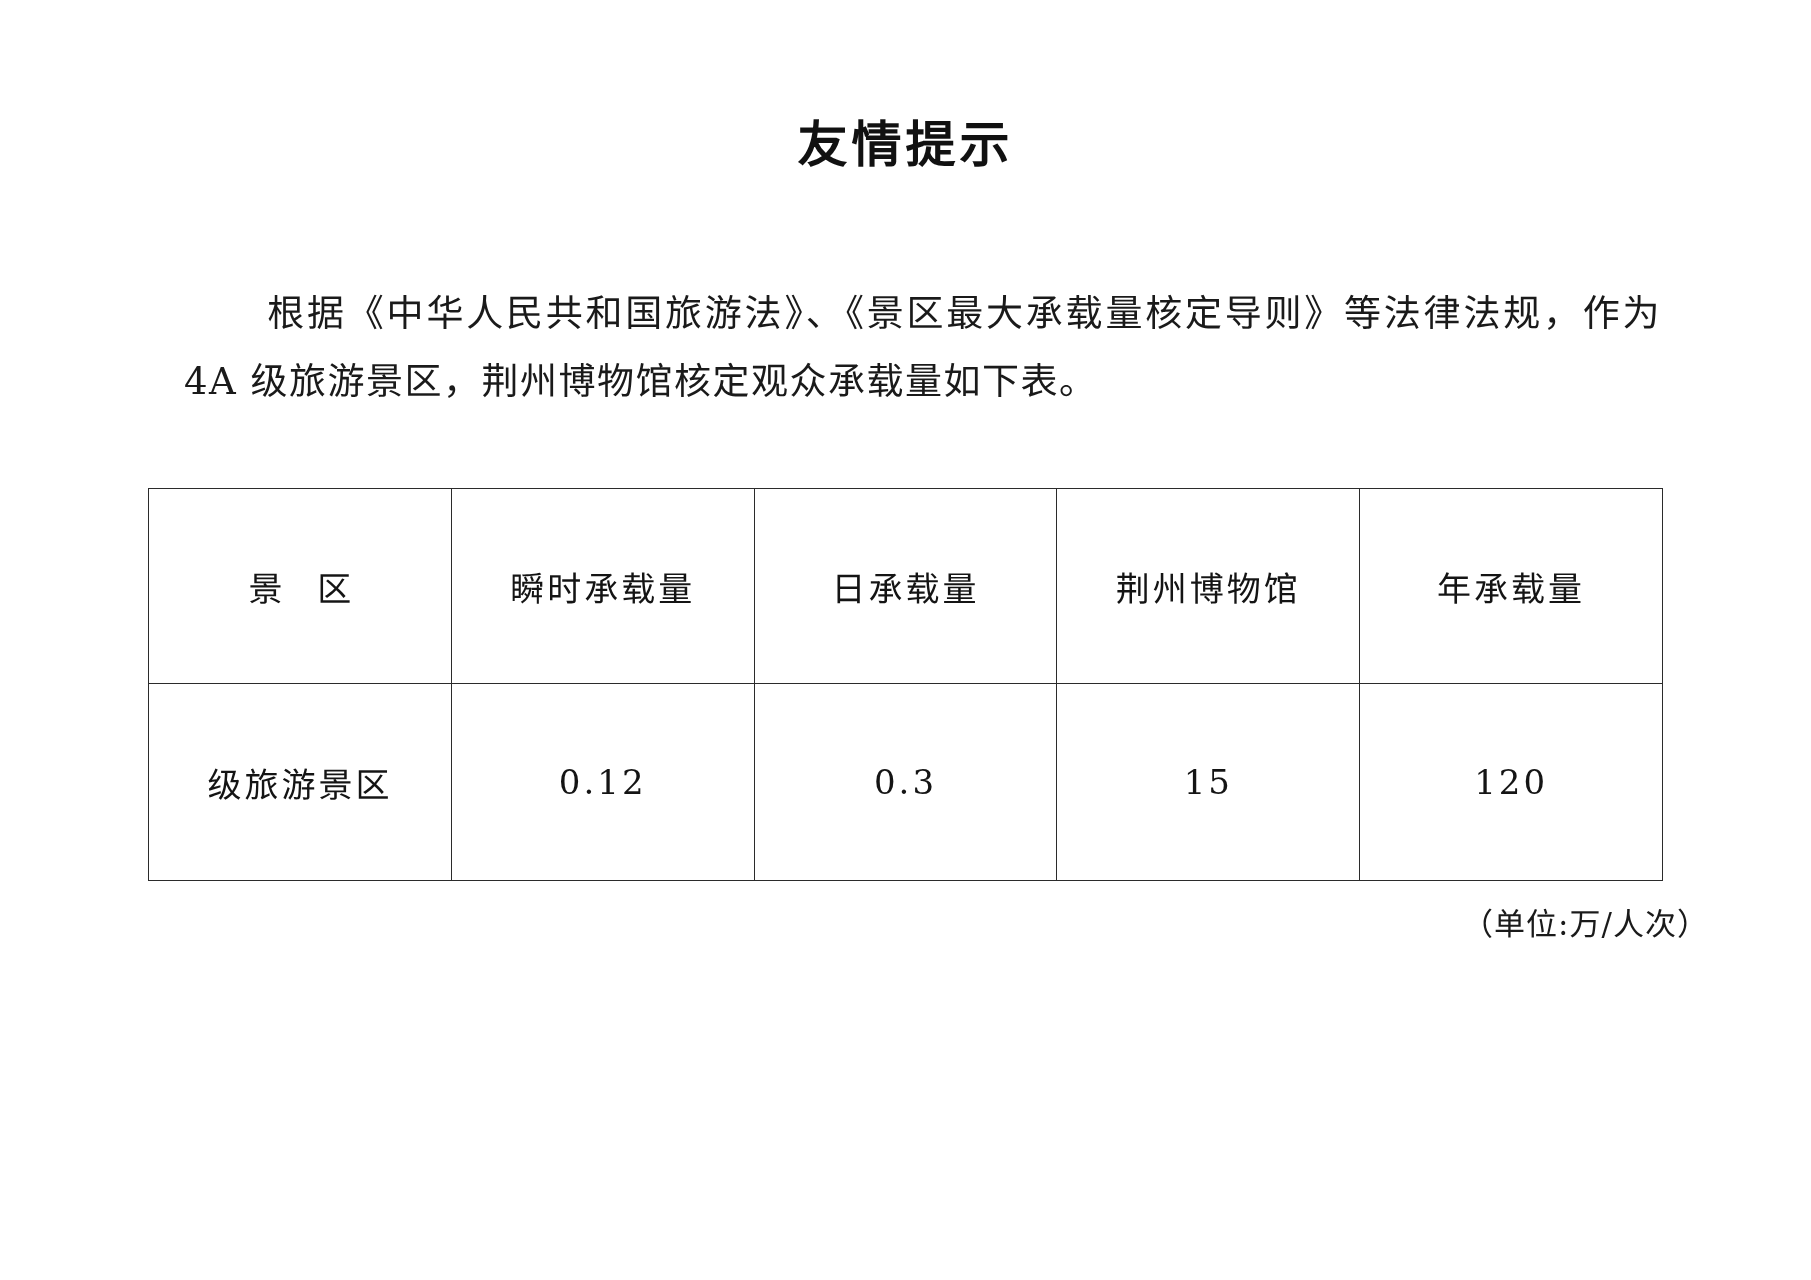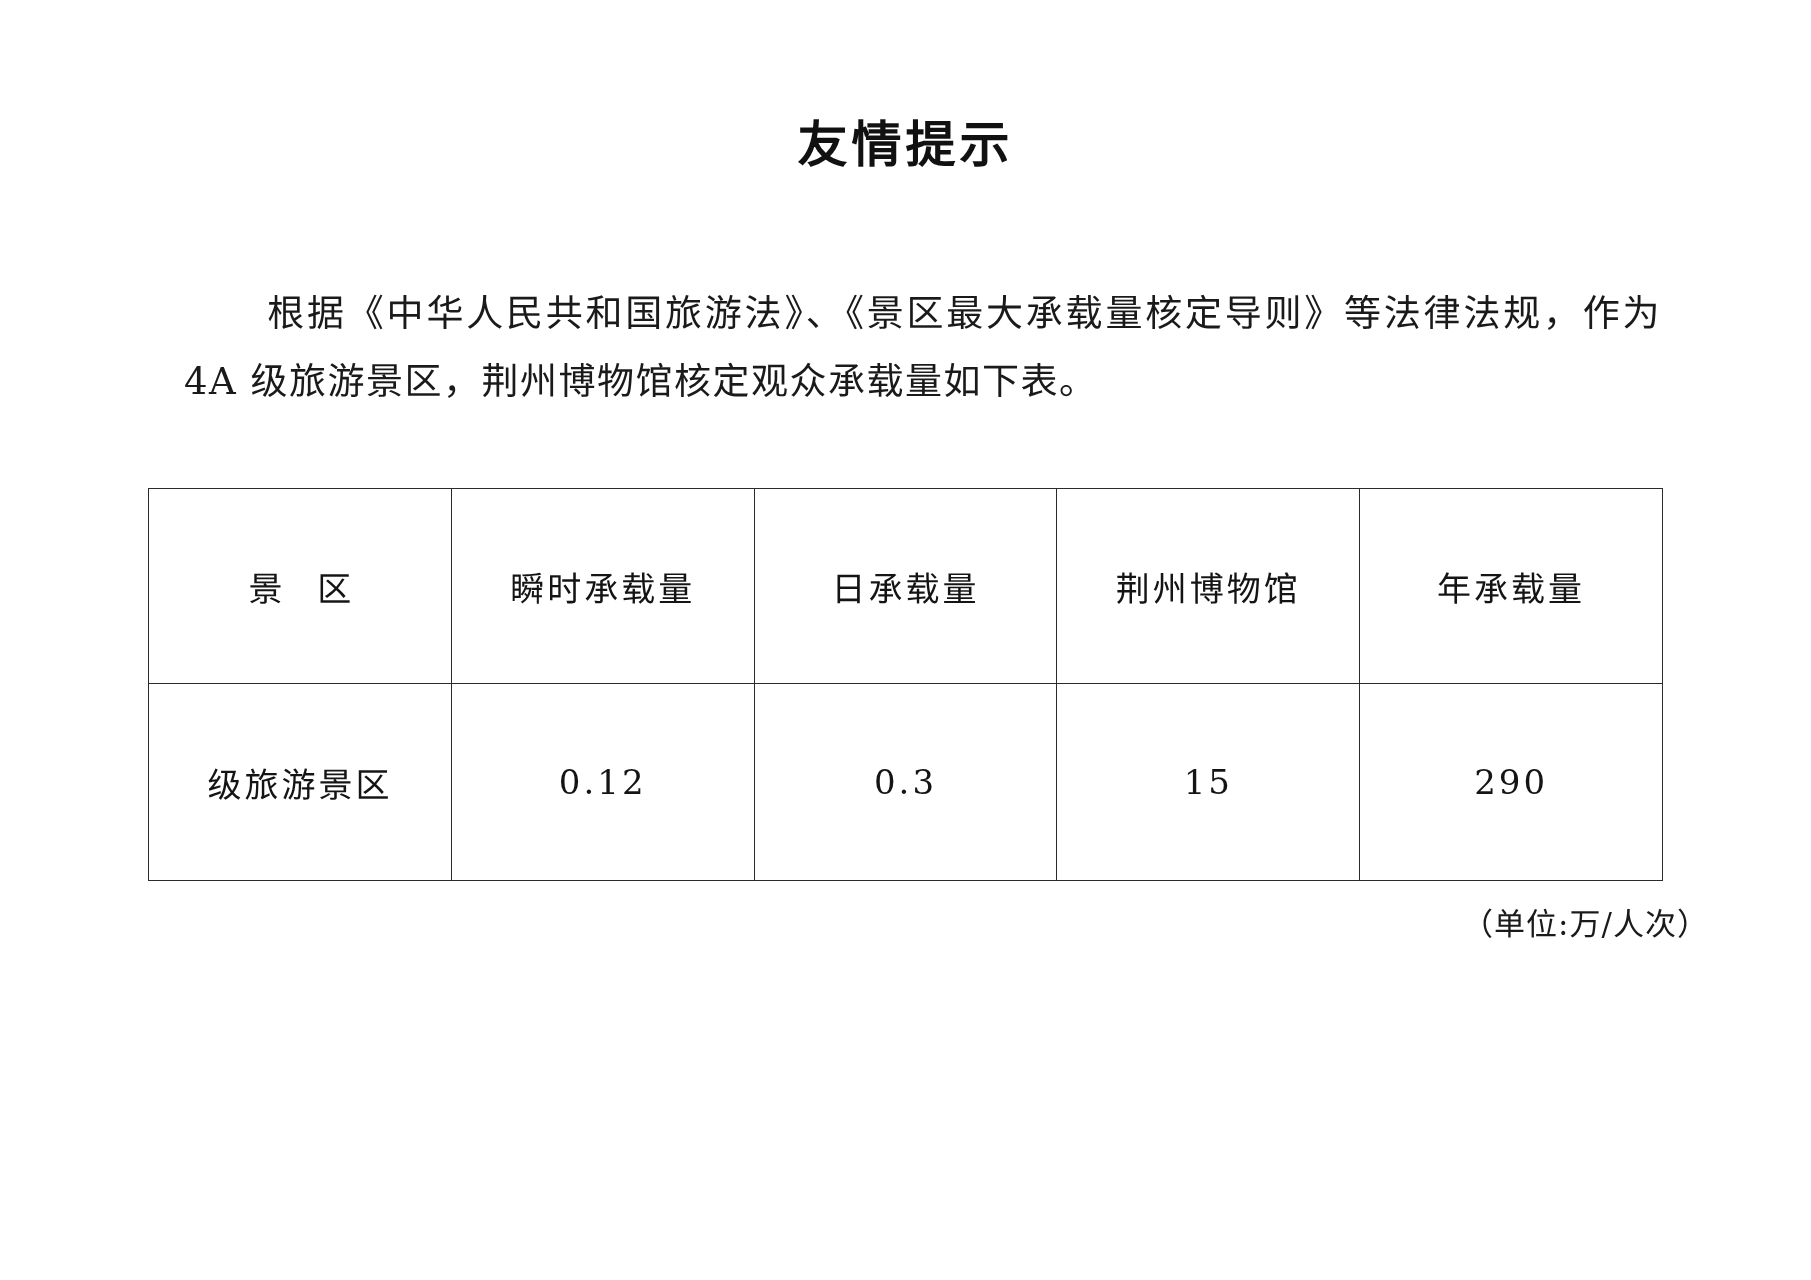--- a/index.html
+++ b/index.html
@@ -115,21 +115,21 @@
           <td class="col-num">荆州博物馆</td>
           <td class="col-num">年承载量</td>
         </tr>
       </thead>
       <tbody>
         <tr>
           <td class="col-area">级旅游景区</td>
           <td class="col-num cell-num">0.12</td>
           <td class="col-num cell-num">0.3</td>
           <td class="col-num cell-num">15</td>
-          <td class="col-num cell-num">290</td>
+          <td class="col-num cell-num">120</td>
         </tr>
       </tbody>
     </table>
   </div>
 
   <div class="unit-note">（单位:万/人次）</div>
 
 </div>
 
 </body></html>

